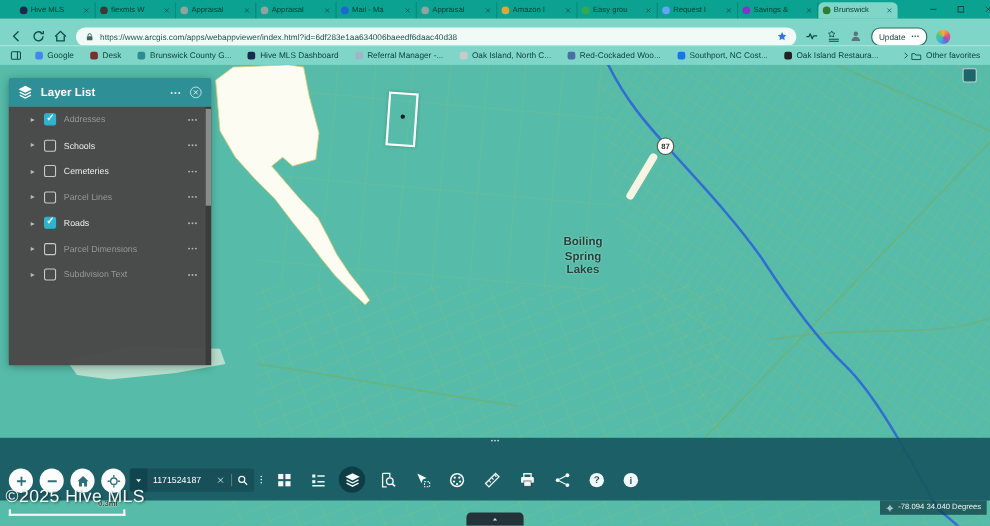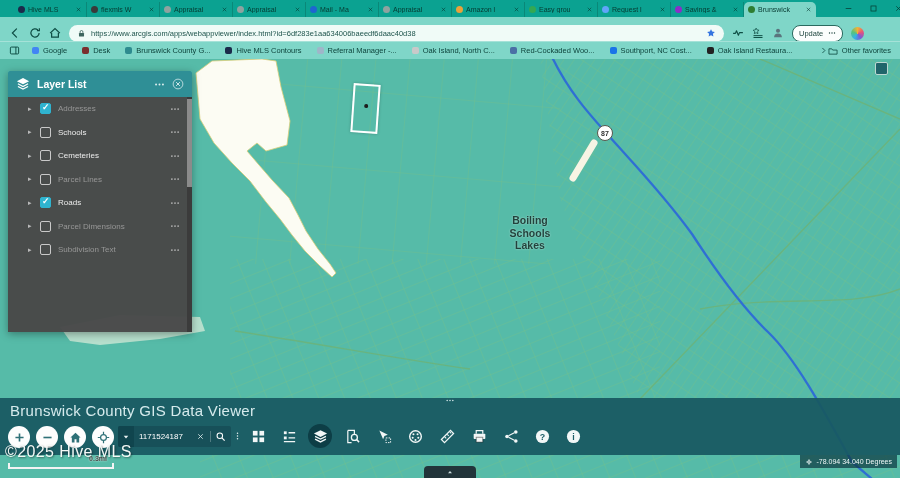--- a/index.html
+++ b/index.html
@@ -317,21 +317,21 @@
       <div class="bm">
         <span class="fav" style="background: rgb(122, 46, 46);"></span>
         <span>Desk</span>
       </div>
       <div class="bm">
         <span class="fav" style="background: rgb(46, 139, 143);"></span>
         <span>Brunswick County G...</span>
       </div>
       <div class="bm">
         <span class="fav" style="background: rgb(27, 42, 74);"></span>
-        <span>Hive MLS Contours</span>
+        <span>Hive MLS Dashboard</span>
       </div>
       <div class="bm">
         <span class="fav" style="background: rgb(159, 182, 201);"></span>
         <span>Referral Manager -...</span>
       </div>
       <div class="bm">
         <span class="fav" style="background: rgb(201, 201, 201);"></span>
         <span>Oak Island, North C...</span>
       </div>
       <div class="bm">
@@ -463,21 +463,21 @@
       <span class="slabel" style="left: 679px; top: 299px; transform: translate(-50%, -50%) rotate(-52deg) scale(0.9);"></span>
       <span class="slabel" style="left: 674px; top: 324px; transform: translate(-50%, -50%) rotate(-58deg) scale(0.9);"></span>
       <span class="slabel" style="left: 546px; top: 316px; transform: translate(-50%, -50%) rotate(-62deg) scale(0.9);"></span>
       <span class="slabel" style="left: 568px; top: 328px; transform: translate(-50%, -50%) rotate(-66deg) scale(0.9);"></span>
       <span class="slabel" style="left: 779px; top: 403px; transform: translate(-50%, -50%) rotate(-28deg) scale(0.9);"></span>
       <span class="slabel" style="left: 822px; top: 400px; transform: translate(-50%, -50%) rotate(-15deg) scale(0.9);"></span>
       <span class="slabel" style="left: 714px; top: 402px; transform: translate(-50%, -50%) rotate(-60deg) scale(0.9);"></span>
     </div>
 
   <div class="place">Boiling
-Schools
+Spring
 Lakes</div>
   <div class="shield">
     <span>87</span>
   </div>
   <div class="selparcel">
     <span class="pdot"></span>
   </div>
   <div class="scalebar">
     <span class="scalelabel">0.3mi</span>
   </div>
@@ -603,21 +603,20 @@
 </div>
 
 <div class="bottombar">
   <div class="hdots" data-icon="dots">
       <svg viewBox="0 0 16 16">
         <circle cx="3" cy="8" r="1.4" fill="currentColor"></circle>
         <circle cx="8" cy="8" r="1.4" fill="currentColor"></circle>
         <circle cx="13" cy="8" r="1.4" fill="currentColor"></circle>
       </svg>
     </div>
-  <div class="btitle">Brunswick County GIS Data Viewer</div>
   <div class="navbtns">
 
   <button class="navbtn" style="left: 8px;"><span class="ic"><svg viewBox="0 0 16 16">
             <path d="M8 3v10M3 8h10" stroke="currentColor" stroke-width="2"></path>
           </svg></span></button>
       <button class="navbtn" style="left: 36px;"><span class="ic"><svg viewBox="0 0 16 16">
             <path d="M3 8h10" stroke="currentColor" stroke-width="2"></path>
           </svg></span></button>
       <button class="navbtn" style="left: 64px;"><span class="ic"><svg viewBox="0 0 16 16">
             <path d="M8 2.2L1.8 8h1.7v6h3.3v-4h2.4v4h3.3V8h1.7z" fill="currentColor"></path>

